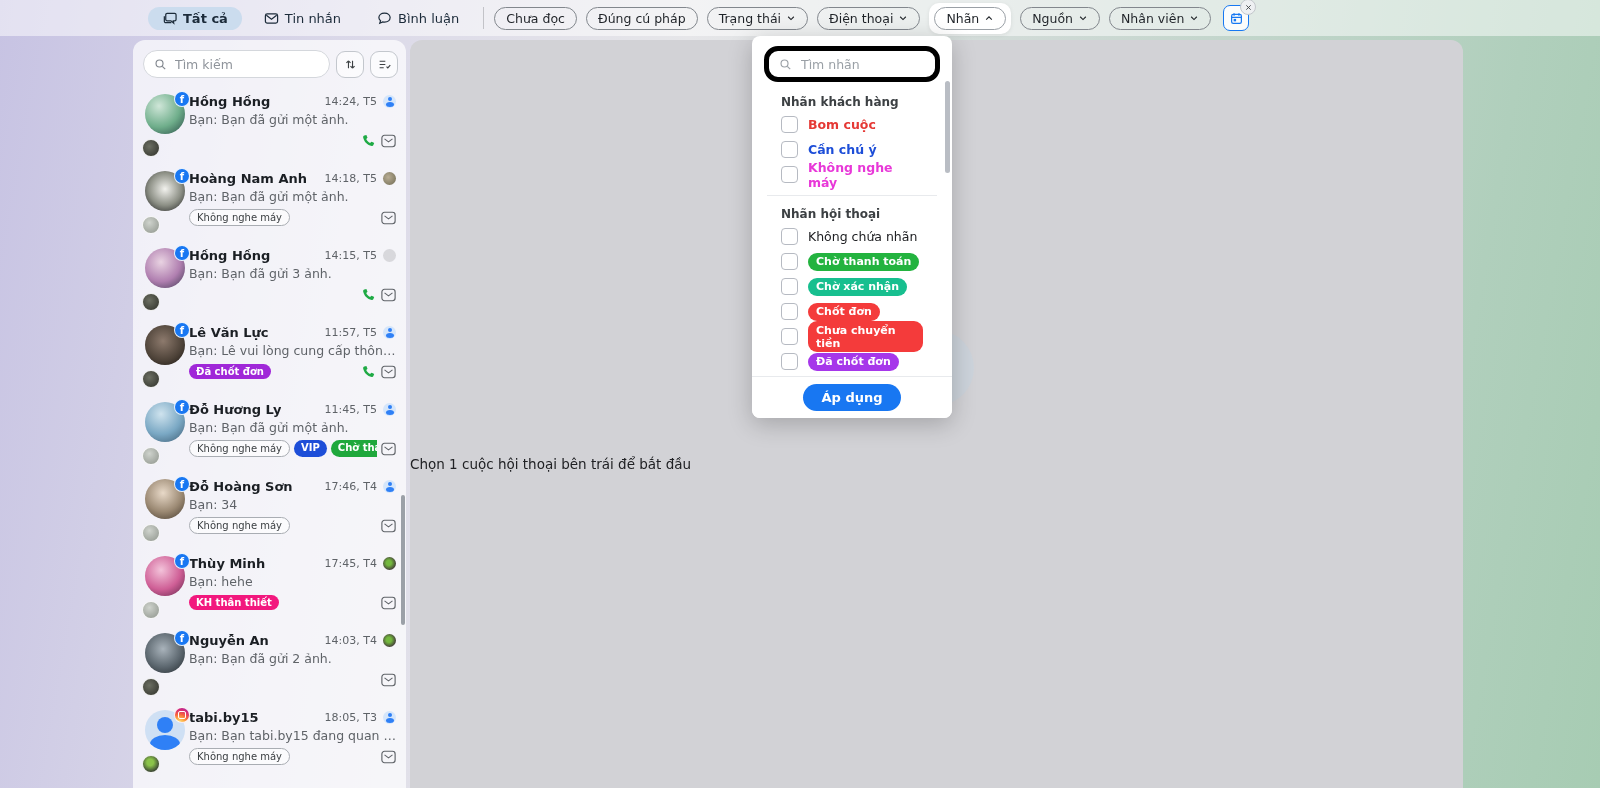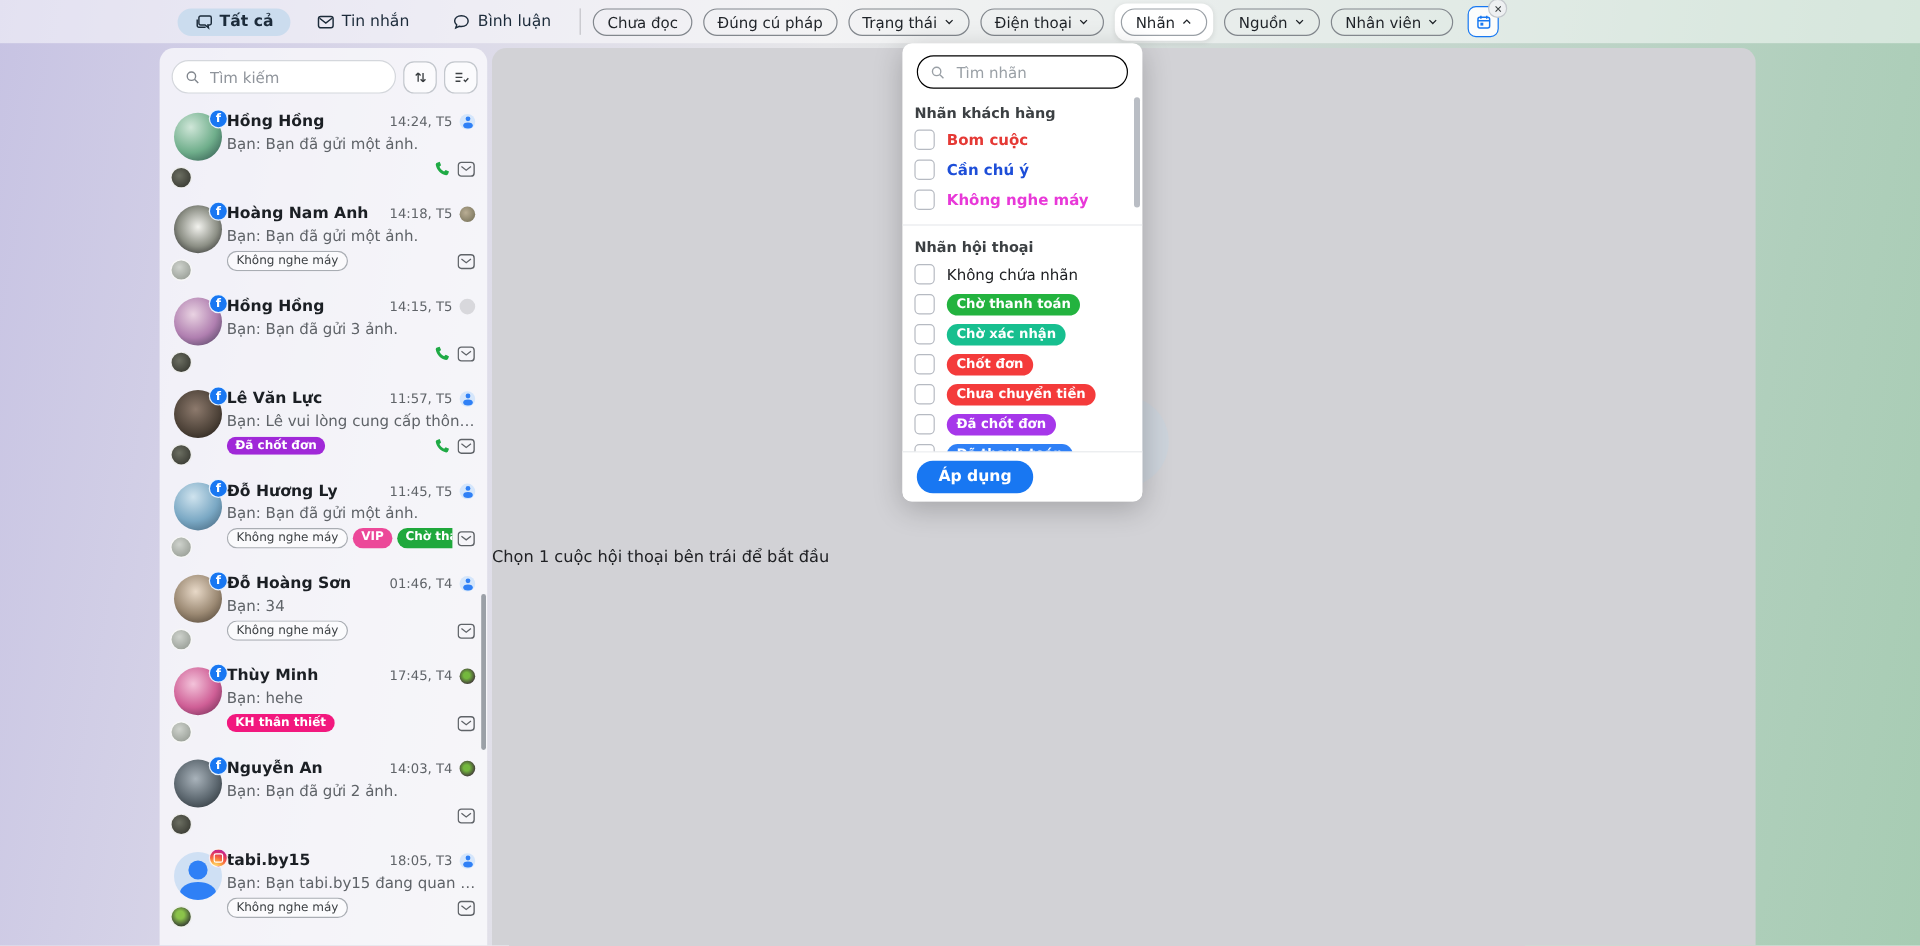--- a/index.html
+++ b/index.html
@@ -98,32 +98,32 @@
   }
   .empty-illu{position:absolute;left:488px;top:290px;width:76px;height:76px;border-radius:50%;background:#ccd3db;}
   .empty-illu::before{content:"";position:absolute;left:40px;top:22px;width:12px;height:30px;border-radius:6px;background:#27437c;}
   .empty-text{position:absolute;left:0;right:0;top:416px;text-align:left;font-size:13.5px;color:#202124;}
   
   .dropdown{
     position:absolute;left:752px;top:36px;width:200px;height:382px;
     background:#fff;border-radius:8px;box-shadow:0 6px 24px rgba(0,0,0,0.22);
     z-index:50;display:flex;flex-direction:column;overflow:hidden;
   }
-  .dd-search{margin:10px 12px 2px 12px;display:flex;align-items:center;gap:7px;height:26px;border:1px solid #000000;border-radius:14px;padding:0 10px;flex:0 0 auto;}
+  .dd-search{margin:10px 12px 2px 12px;display:flex;align-items:center;gap:7px;height:26px;border:5px solid #000000;border-radius:14px;padding:0 10px;flex:0 0 auto;}
   .dd-search input{border:none;outline:none;width:100%;font-family:inherit;font-size:12.5px;color:#1f2328;}
   .dd-search input::placeholder{color:#9aa0a6;}
-  .dd-list{flex:1;overflow:hidden;padding:0 10px;position:relative;}
+  .dd-list{flex:1;overflow:hidden;padding:0 29px;position:relative;}
   .dd-sec-title{font-size:12px;font-weight:700;color:#3c4043;margin:11px 0 3px 0;}
   .dd-item{display:flex;align-items:center;gap:10px;height:25px;cursor:pointer;}
   .cbx{width:15px;height:15px;flex:0 0 15px;border:1.5px solid #b6bac2;border-radius:4px;background:#fff;}
   .dd-lab-text{font-size:12.5px;font-weight:600;}
   .dd-lab-plain{font-size:12.5px;color:#202124;}
   .dd-lab-pill{font-size:11px;font-weight:700;color:#fff;padding:2.5px 8px;border-radius:9px;}
   .dd-divider{height:1px;background:#e8eaed;margin:8px -14px 0 -14px;}
-  .dd-footer{flex:0 0 auto;border-top:1px solid #e8eaed;padding:7px 12px;display:flex;justify-content:flex-start;background:#fff;}
+  .dd-footer{flex:0 0 auto;border-top:1px solid #e8eaed;padding:7px 12px;display:flex;justify-content:center;background:#fff;}
   .applybtn{background:#1877f2;color:#fff;font-family:inherit;font-size:13px;font-weight:700;border:none;border-radius:16px;padding:6px 18px;cursor:pointer;}
   .dd-scroll{position:absolute;right:2px;top:45px;width:5px;height:92px;border-radius:3px;background:#b9bdc4;}
 </style>
 </head>
 <body>
 
 <svg width="0" height="0" style="position:absolute">
   <defs>
     <symbol id="i-chat" viewBox="0 0 16 16">
         <path d="M5.5 2.5h8a1.5 1.5 0 0 1 1.5 1.5v5a1.5 1.5 0 0 1-1.5 1.5H12l.5 2.5-3-2.5H5.5A1.5 1.5 0 0 1 4 9V4a1.5 1.5 0 0 1 1.5-1.5z" fill="none" stroke="currentColor" stroke-width="1.3"></path>
@@ -387,42 +387,42 @@
     <div class="cbody">
       <div class="cline1">
         <span class="cname">Đỗ Hương Ly</span>
         <span class="ctime">11:45, T5</span>
         <span class="mini person"></span>
       </div>
       <div class="cprev">Bạn: Bạn đã gửi một ảnh.</div>
       <div class="cline3">
         <span class="tagbox" style="display:flex;gap:4px;overflow:hidden">
               <span class="tag outline">Không nghe máy</span>
-              <span class="tag" style="background: #ec4899;">VIP</span>
+              <span class="tag" style="background: #1d4ed8;">VIP</span>
               <span class="tag" style="background: rgb(31, 168, 60);">Chờ thanh toán</span>
             </span>
         <span class="cicons">
               <svg class="ic" style="color: rgb(95, 99, 104);">
                 <use href="#i-envbox"></use>
               </svg>
             </span>
       </div>
     </div>
   </div>
 
   <div class="conv">
     <div class="avwrap">
       <div class="av av6"></div>
       <span class="netbadge">f</span>
       <span class="subav gr"></span>
     </div>
     <div class="cbody">
       <div class="cline1">
         <span class="cname">Đỗ Hoàng Sơn</span>
-        <span class="ctime">01:46, T4</span>
+        <span class="ctime">17:46, T4</span>
         <span class="mini person"></span>
       </div>
       <div class="cprev">Bạn: 34</div>
       <div class="cline3">
         <span class="tagbox" style="display:flex;gap:4px;overflow:hidden">
               <span class="tag outline">Không nghe máy</span>
             </span>
         <span class="cicons">
               <svg class="ic" style="color: rgb(95, 99, 104);">
                 <use href="#i-envbox"></use>

